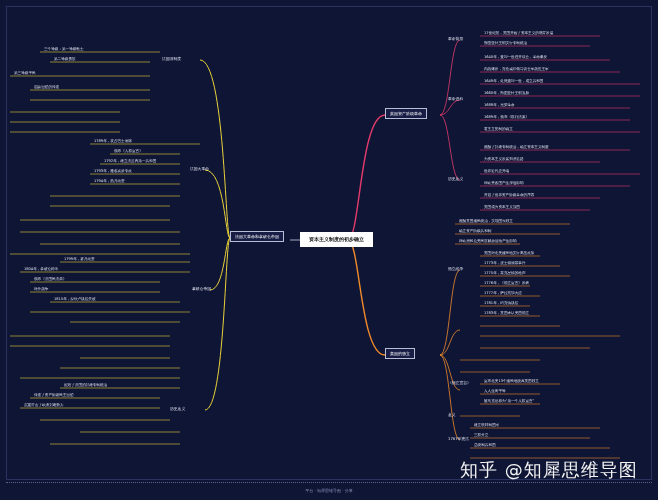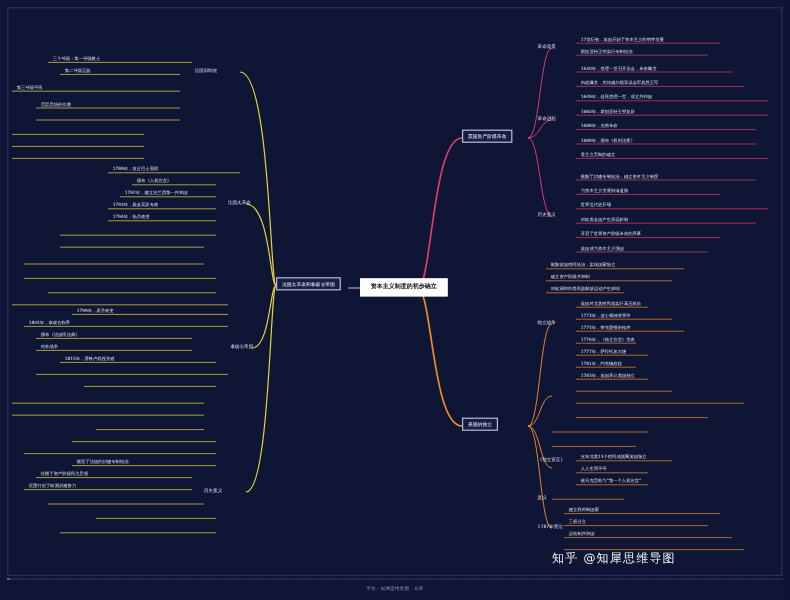--- a/index.html
+++ b/index.html
@@ -7,21 +7,21 @@
   body { position: relative; font-family: "DejaVu Sans", sans-serif; color: #e8e8f0; }
   .frame { position: absolute; left: 6px; top: 6px; width: 646px; height: 474px; border: 1px solid #2a3260; }
   .dotted { position: absolute; left: 6px; top: 482px; width: 646px; height: 0; border-top: 1px dotted #5a6090; }
   .footer { position: absolute; top: 488px; left: 0; width: 658px; text-align: center; font-size: 4px; color: #8a90b8; }
   svg.links { position: absolute; left: 0; top: 0; }
   .node { position: absolute; white-space: nowrap; font-size: 3.6px; line-height: 5px; color: #dfe3f0; }
   .leaf { padding: 0 2px; }
   .mid { font-size: 3.8px; }
   .box { border: 1px solid #b8bdd6; background: #171d45; padding: 2px 4px; font-size: 4px; color: #fff; }
   .root { border: 1px solid #fff; background: #fff; color: #111; padding: 4px 8px; font-size: 5px; font-weight: bold; }
-  .watermark { position: absolute; left: 460px; top: 458px; font-size: 10px; color: #f4f4f4; letter-spacing: 1px; }
+  .watermark { position: absolute; left: 460px; top: 458px; font-size: 18px; color: #f4f4f4; letter-spacing: 1px; }
 </style>
 </head>
 <body>
 
 <div class="frame"></div>
 
 <svg class="links" width="658" height="500">
 
   <path d="M300 240 L290 240" stroke="#c9cde0" stroke-width="0.8" fill="none"></path>
   <path d="M348 240 C360 240 360 115 385 115" stroke="#e23b6b" stroke-width="1.4" fill="none"></path>

